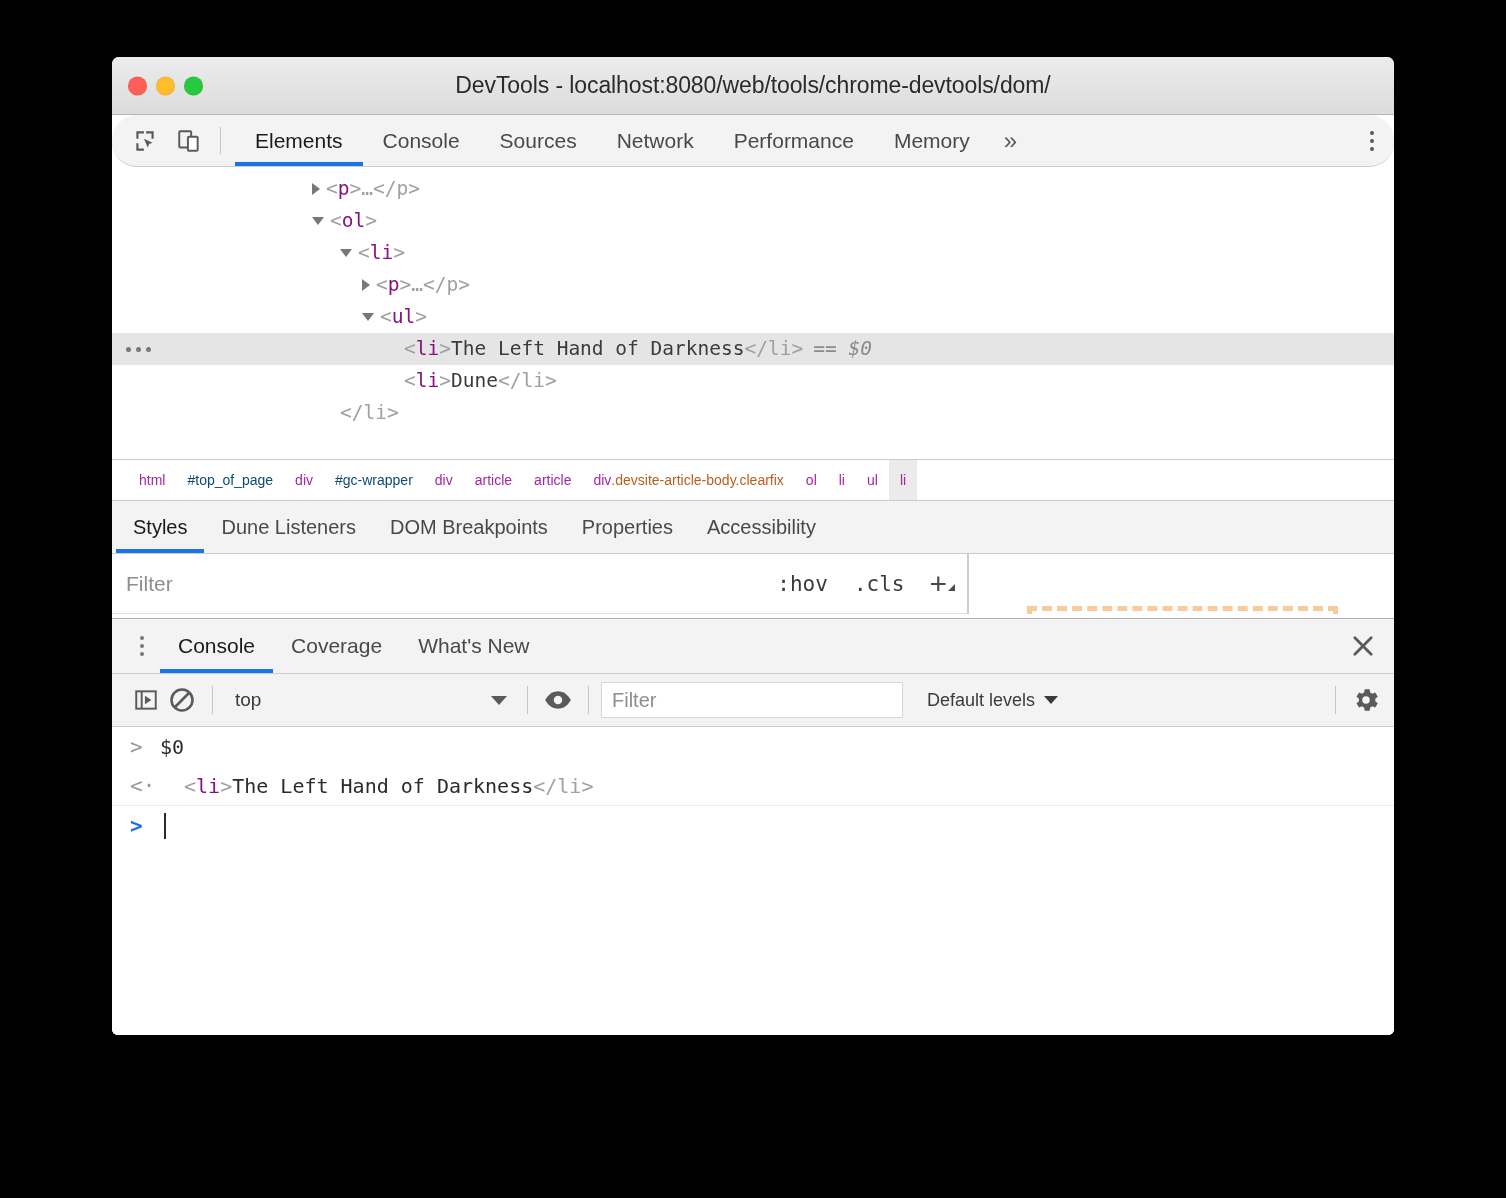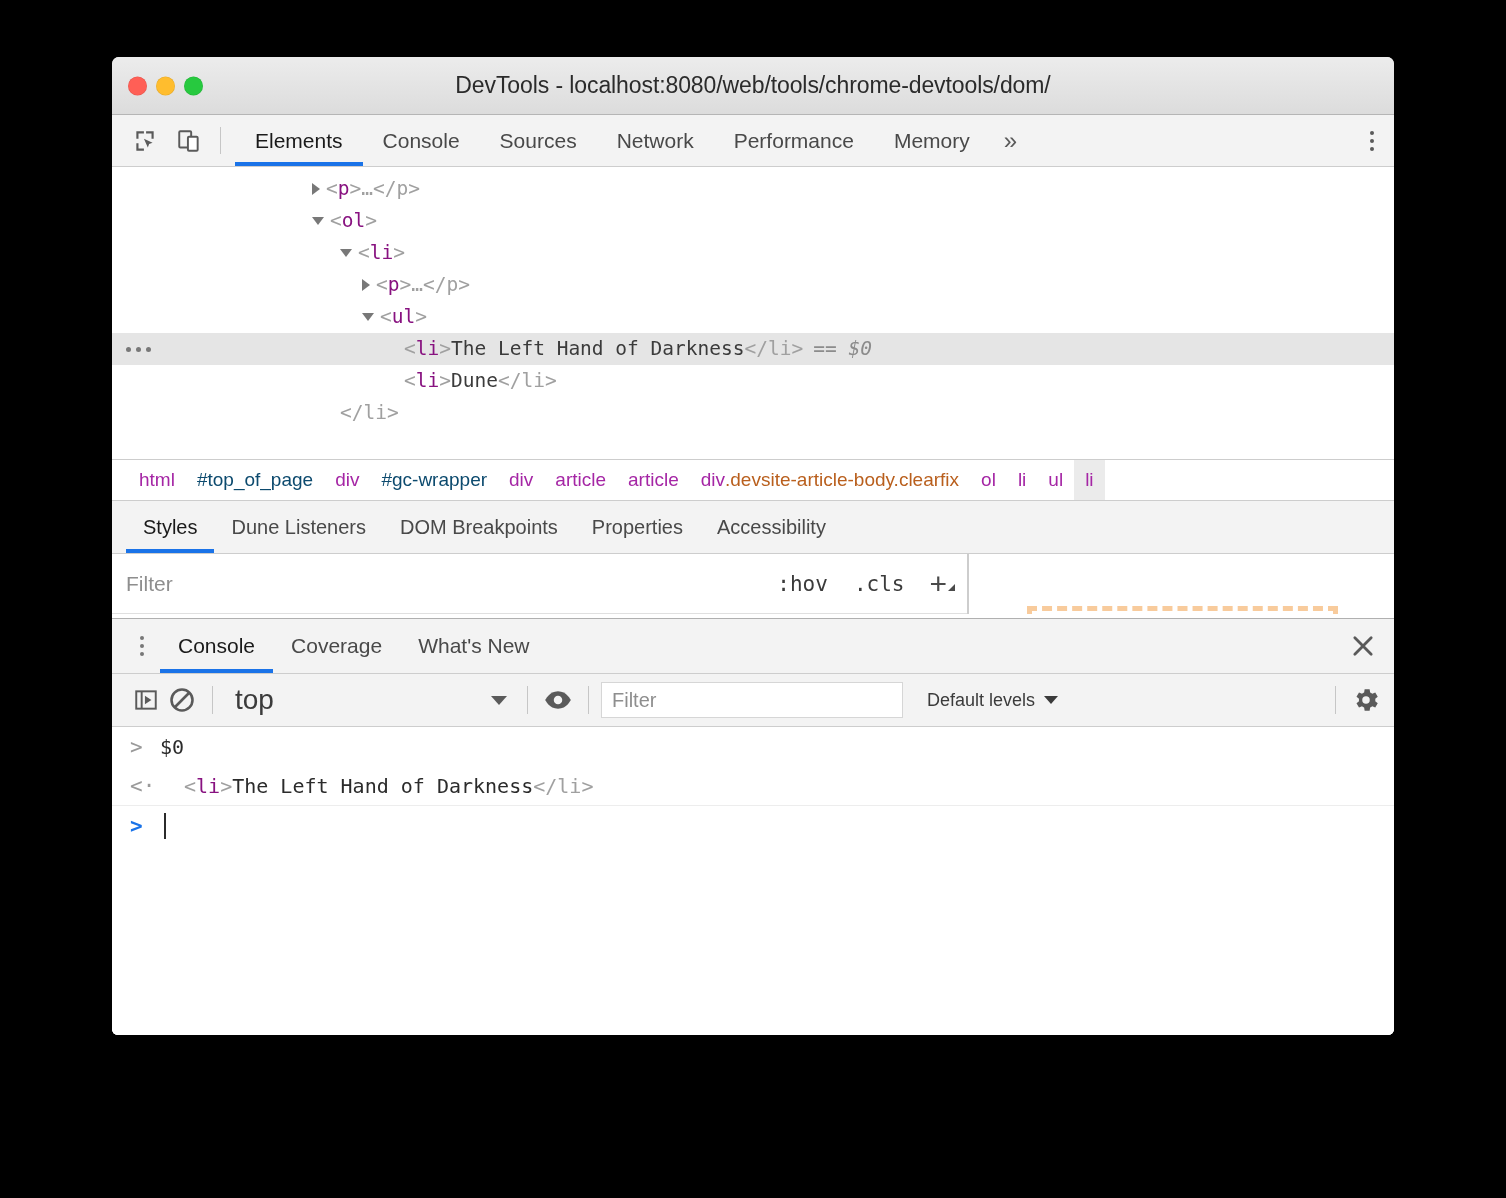--- a/index.html
+++ b/index.html
@@ -52,20 +52,21 @@
   }
 
   
   .toolbar {
     height: 51px;
     background: #f3f3f3;
     border-bottom: 1px solid #cdcdcd;
     display: flex;
     align-items: stretch;
     position: relative;
+    border-radius: 25px;
   }
   .tb-icons { display: flex; align-items: center; padding-left: 18px; gap: 14px; }
   .tb-icon {
     width: 30px; height: 30px;
     display: flex; align-items: center; justify-content: center;
     color: #5a5a5a;
   }
   .tb-sep {
     width: 1px;
     background: #c6c6c6;
@@ -155,36 +156,36 @@
     background: #fff;
     border-top: 1px solid #cdcdcd;
     border-bottom: 1px solid #cdcdcd;
     display: flex; align-items: stretch;
     padding-left: 16px;
     overflow: hidden;
   }
   .crumb {
     display: flex; align-items: center;
     padding: 0 11px;
-    font-size: 19px;
+    font-size: 14px;
     white-space: nowrap;
   }
   .crumb.tagname { color: #a526a5; }
   .crumb.idname  { color: #0c4a6e; }
   .crumb.selected { background: #ebebeb; }
   .crumb .cls { color: #b95f1d; }
   .crumb .tg { color: #a526a5; }
 
   
   .side-tabs {
     height: 52px;
     background: #f3f3f3;
     border-bottom: 1px solid #cdcdcd;
     display: flex; align-items: stretch;
-    padding-left: 14px;
+    padding-left: 4px;
   }
   .stab {
     display: flex; align-items: center;
     padding: 0 17px;
     font-size: 20px;
     color: #494949;
     position: relative;
     white-space: nowrap;
   }
   .stab.selected { color: #1a1a1a; }
@@ -322,21 +323,21 @@
   .ct-icon {
     width: 36px; height: 36px;
     display: flex; align-items: center; justify-content: center;
     color: #5a5a5a;
     flex: none;
   }
   .ct-sep { width: 1px; height: 28px; background: #c6c6c6; margin: 0 12px; flex: none; }
   .ctx-select {
     display: flex; align-items: center;
     width: 280px;
-    font-size: 28px;
+    font-size: 19px;
     color: #3b3b3b;
     padding-left: 10px;
     flex: none;
   }
   .caret {
     margin-left: auto;
     margin-right: 8px;
     width: 0; height: 0;
     border-left: 8px solid transparent;
     border-right: 8px solid transparent;

